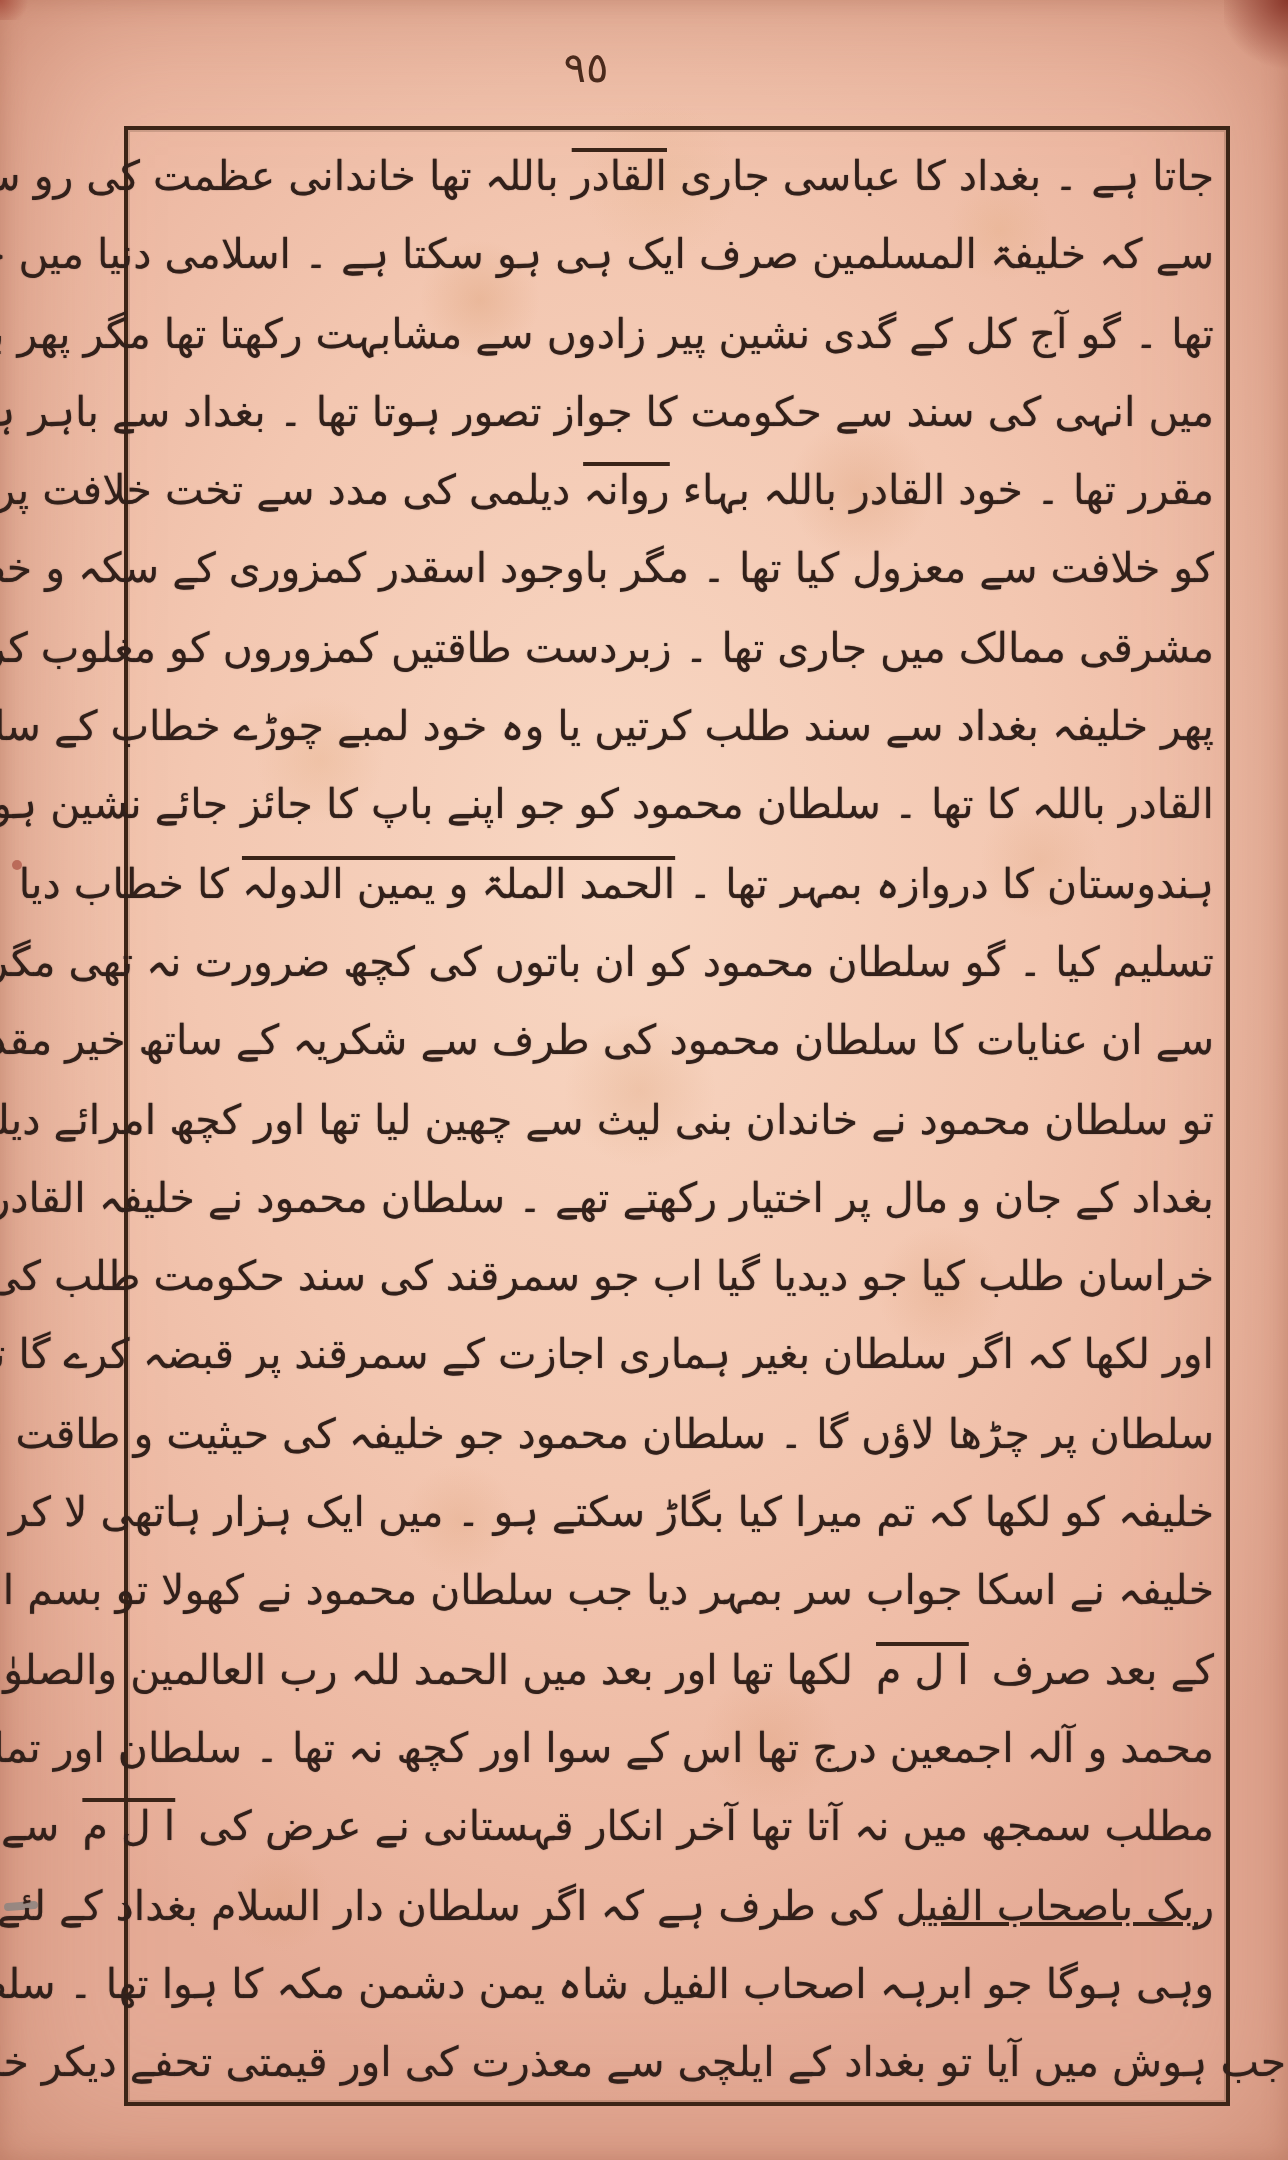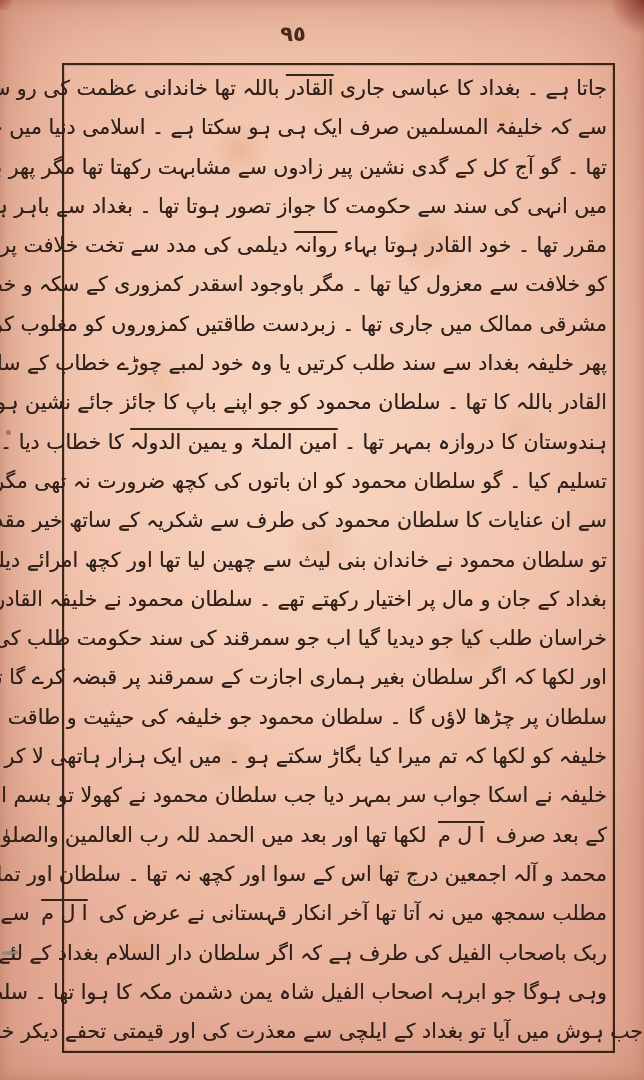--- a/index.html
+++ b/index.html
@@ -27,38 +27,38 @@
       radial-gradient(circle at 520px 430px, rgba(214,150,105,0.20), rgba(214,150,105,0) 30px),
       radial-gradient(circle at 470px 645px, rgba(210,140,95,0.22), rgba(210,140,95,0) 32px),
       radial-gradient(circle at 230px 760px, rgba(214,150,105,0.22), rgba(214,150,105,0) 28px),
       radial-gradient(circle at 385px 870px, rgba(210,140,95,0.20), rgba(210,140,95,0) 34px),
       radial-gradient(circle at 140px 950px, rgba(214,150,105,0.22), rgba(214,150,105,0) 26px),
       radial-gradient(circle at 330px 90px,  rgba(224,170,120,0.20), rgba(224,170,120,0) 40px);
   }
   .page-number {
     position: absolute; top: 22px; left: 0; width: 572px;
     text-align: center; text-indent: 14px;
-    font-size: 21px; font-weight: bold; color: #4a2a1c; letter-spacing: 2px;
+    font-size: 21px; font-weight: normal; color: #4a2a1c; letter-spacing: 2px;
   }
   .text-block {
     position: absolute; left: 62px; top: 63px; width: 549px; height: 986px;
     border: 2.5px solid #3c2517;
     box-shadow: inset 0 0 0 1px rgba(60,37,23,0.18);
     overflow: visible;
   }
   .text-lines { padding: 4px 6px 0 0; direction: rtl; }
   .line {
     height: 39.3px; line-height: 39.3px;
     font-size: 20.5px; color: #31201a;
     white-space: nowrap; direction: rtl; text-align: right;
     text-shadow: 0 0 0.6px rgba(49,32,26,0.6);
   }
   .line-wide { margin-right: -36px; }
   .em-over  { text-decoration: overline; text-decoration-color: #3a2418; text-decoration-thickness: 2px; }
-  .em-under { text-decoration-color: #3a2418; text-decoration-thickness: 2px; }
+  .em-under { text-decoration: underline; text-decoration-color: #3a2418; text-decoration-thickness: 2px; }
   .em-mim   { text-decoration: overline; text-decoration-color: #3a2418; text-decoration-thickness: 2px;
               letter-spacing: 4px; padding: 0 5px; text-align: right; }
   .smudge-tr {
     position: absolute; right: 0; top: 0; width: 32px; height: 36px;
     background: radial-gradient(circle at 100% 0%, rgba(124,36,26,0.8), rgba(124,36,26,0) 72%);
   }
   .smudge-tl {
     position: absolute; left: 0; top: 0; width: 16px; height: 10px;
     background: radial-gradient(circle at 0% 0%, rgba(150,45,32,0.55), rgba(150,45,32,0) 75%);
   }
@@ -82,26 +82,26 @@
   <div class="margin-dash"></div>
 
   <div class="page-number">٩٥</div>
 
   <div class="text-block">
     <div class="text-lines">
         <div class="line"><span>جاتا ہے ۔ بغداد کا عباسی جاری </span><span class="em-over">القادر</span><span> باللہ تھا خاندانی عظمت کی رو سے اور اس عقیدہ و خیال</span></div>
         <div class="line"><span>سے کہ خلیفۃ المسلمین صرف ایک ہی ہو سکتا ہے ۔ اسلامی دنیا میں خلیفہ بغداد کو ہی یہ منصب حاصل</span></div>
         <div class="line"><span>تھا ۔ گو آج کل کے گدی نشین پیر زادوں سے مشابہت رکھتا تھا مگر پھر بھی بعض ممالک خصوصاً ایشیاء</span></div>
         <div class="line"><span>میں انہی کی سند سے حکومت کا جواز تصور ہوتا تھا ۔ بغداد سے باہر ہر ایک صوبہ میں جدا جدا حاکم</span></div>
-        <div class="line"><span>مقرر تھا ۔ خود القادر ہوتا بہاء </span><span class="em-over">روانہ</span><span> دیلمی کی مدد سے تخت خلافت پر بیٹھا تھا ۔ جس نے </span></div>
+        <div class="line"><span>مقرر تھا ۔ خود القادر باللہ بہاء </span><span class="em-over">روانہ</span><span> دیلمی کی مدد سے تخت خلافت پر بیٹھا تھا ۔ جس نے </span></div>
         <div class="line"><span>کو خلافت سے معزول کیا تھا ۔ مگر باوجود اسقدر کمزوری کے سکہ و خطبہ خلیفہ بغداد کا بغداد اور</span></div>
         <div class="line"><span>مشرقی ممالک میں جاری تھا ۔ زبردست طاقتیں کمزوروں کو مغلوب کر کے قابض ملک ہو جاتیں اور</span></div>
         <div class="line"><span>پھر خلیفہ بغداد سے سند طلب کرتیں یا وہ خود لمبے چوڑے خطاب کے ساتھ بھیج دیتا ۔ یہی حال</span></div>
         <div class="line"><span>القادر باللہ کا تھا ۔ سلطان محمود کو جو اپنے باپ کا جائز جائے نشین ہوا تھا اور قوت بازو سے فتوحات</span></div>
-        <div class="line"><span>ہندوستان کا دروازہ بمہر تھا ۔ </span><span class="em-over">امین الملۃ و یمین الدولہ</span><span> کا خطاب دیا ۔ اور مشرقی ممالک کا سلطان</span></div>
+        <div class="line"><span>ہندوستان کا دروازہ بمہر تھا ۔ </span><span class="em-over">الحمد الملۃ و یمین الدولہ</span><span> کا خطاب دیا ۔ اور مشرقی ممالک کا سلطان</span></div>
         <div class="line"><span>تسلیم کیا ۔ گو سلطان محمود کو ان باتوں کی کچھ ضرورت نہ تھی مگر اس زمانہ کی مصلحت ملکی کے خیال</span></div>
         <div class="line"><span>سے ان عنایات کا سلطان محمود کی طرف سے شکریہ کے ساتھ خیر مقدم ہوتا رہا ۔ خراسان کا کچھ علاقہ</span></div>
         <div class="line"><span>تو سلطان محمود نے خاندان بنی لیث سے چھین لیا تھا اور کچھ امرائے دیلمی کے قبضہ میں تھا جو خلیفہ</span></div>
         <div class="line"><span>بغداد کے جان و مال پر اختیار رکھتے تھے ۔ سلطان محمود نے خلیفہ القادر باللہ سے باقی حصۂ</span></div>
         <div class="line"><span>خراسان طلب کیا جو دیدیا گیا اب جو سمرقند کی سند حکومت طلب کی تو القادر باللہ نے انکار کیا</span></div>
         <div class="line"><span>اور لکھا کہ اگر سلطان بغیر ہماری اجازت کے سمرقند پر قبضہ کرے گا تو میں تمام اسلامی دنیا کو</span></div>
         <div class="line"><span>سلطان پر چڑھا لاؤں گا ۔ سلطان محمود جو خلیفہ کی حیثیت و طاقت سے بخوبی واقف تھا بھڑک گیا اور</span></div>
         <div class="line"><span>خلیفہ کو لکھا کہ تم میرا کیا بگاڑ سکتے ہو ۔ میں ایک ہزار ہاتھی لا کر بغداد کی خاک تک اٹھا کر غزنی لے آؤں گا</span></div>
         <div class="line"><span>خلیفہ نے اسکا جواب سر بمہر دیا جب سلطان محمود نے کھولا تو بسم اللہ الرحمٰن الرحیـــم</span></div>
         <div class="line"><span>کے بعد صرف </span><span class="em-mim">ا ل م</span><span> لکھا تھا اور بعد میں الحمد للہ رب العالمین والصلوٰۃ علیٰ رسولہ</span></div>

